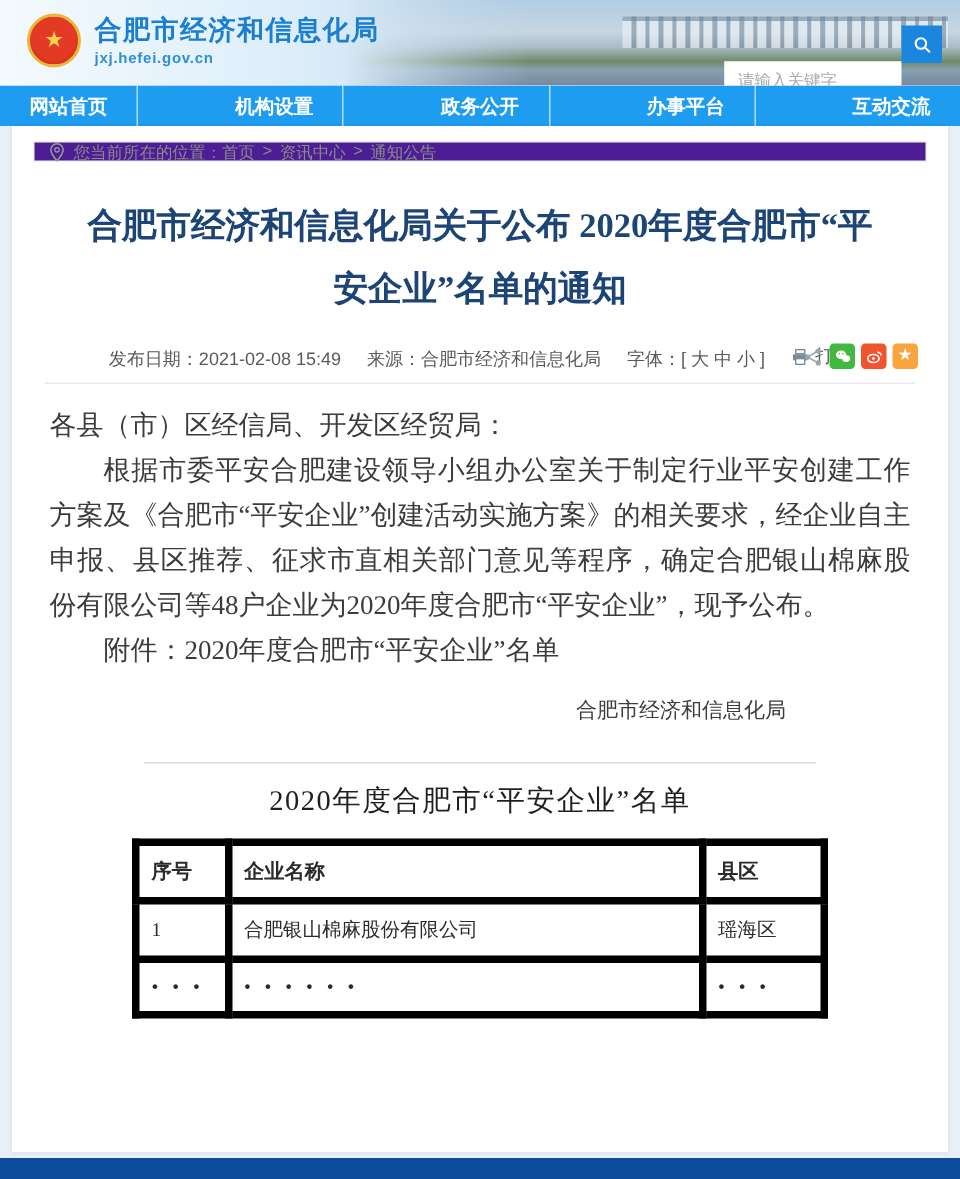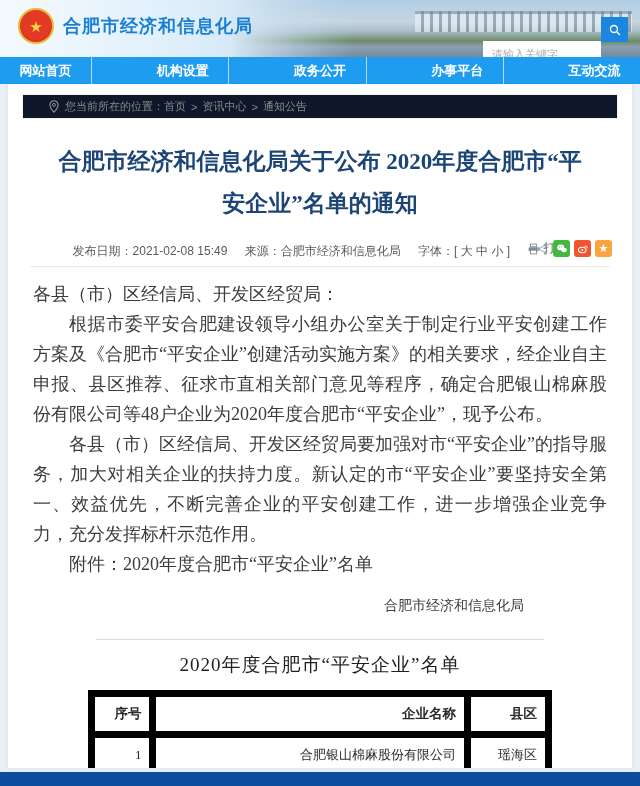--- a/index.html
+++ b/index.html
@@ -51,22 +51,22 @@
   .nav-item {
     flex:1; text-align:center; line-height:27px; color:#fff; font-size:13px; font-weight:bold;
     border-right:1px solid rgba(255,255,255,.65); cursor:pointer;
   }
   .nav-item:last-child { border-right:none; }
 
   
   .card { flex:1 1 auto; margin:0 8px 4px; background:#fff; box-shadow:0 0 4px rgba(0,0,0,.08); overflow:hidden; }
 
   .breadcrumb {
-    margin:10px 14px 0; height:25px; background:#0f172a; border:1px solid #f1f1f1;
-    display:flex; align-items:center; padding:0 26px; font-size:11px; color:#8a8a8a;
+    margin:10px 14px 0; height:14px; background:#4c1d95; border:1px solid #f1f1f1;
+    display:flex; align-items:center; padding:0 10px; font-size:11px; color:#8a8a8a;
   }
   .breadcrumb .pin { margin-right:6px; display:flex; }
   .breadcrumb a { color:#8a8a8a; text-decoration:none; cursor:pointer; }
   .breadcrumb .sep { margin:0 5px; }
 
   .article-title {
     margin:22px 42px 0; text-align:center; font-size:23px; line-height:42px; font-weight:700;
     color:#1c4576; font-family:"Liberation Serif","DejaVu Serif",serif;
   }
 
@@ -98,21 +98,21 @@
   .divider2 { margin:18px 88px 0; border-bottom:1px solid #dcdcdc; }
 
   .table-title {
     margin-top:12px; text-align:center; font-size:19px; color:#1f1f1f; letter-spacing:1px;
     font-family:Liberation Serif, serif;
   }
   table.roster {
     width:464px; margin:12px auto 0; border-collapse:collapse;
     font-family:"Liberation Serif","DejaVu Serif",serif; font-size:13px; color:#2b2b2b;
   }
-  table.roster th, table.roster td { border:7px solid #000000; text-align:right; padding:8px 8px; }
+  table.roster th, table.roster td { border:5px solid #000000; text-align:left; padding:8px 8px; }
   table.roster th { font-size:13.5px; font-weight:bold; }
   col.c-no { width:62px; } col.c-name { width:320px; } col.c-dist { width:82px; }
   td.dots, th.dots { letter-spacing:3px; }
 
   .site-footer { flex:0 0 auto; height:14px; background:#0d4c9c; }
 </style>
 </head>
 <body>
 
 <div class="page">
@@ -120,20 +120,21 @@
   <div class="site-header">
     <div class="header-photo">
       <div class="building"></div>
     </div>
     <div class="brand">
       <div class="emblem">
         <span>★</span>
       </div>
       <div class="brand-text">
         <div class="site-name">合肥市经济和信息化局</div>
+        <div class="site-url">jxj.hefei.gov.cn</div>
       </div>
     </div>
     <div class="search-box">
       <input class="search-input" type="text" placeholder="请输入关键字" style="">
       <button class="search-btn">
         <span style="display:flex;">
           <svg width="14" height="14" viewBox="0 0 20 20">
               <circle cx="8.5" cy="8.5" r="5" fill="none" stroke="#fff" stroke-width="2"></circle>
               <line x1="12.5" y1="12.5" x2="17" y2="17" stroke="#fff" stroke-width="2"></line>
             </svg>
@@ -216,21 +217,20 @@
         </span>
         <span class="sbox qzone">★</span>
       </div>
     </div>
 
     <div class="divider"></div>
 
     <div class="article-body">
       <p>各县（市）区经信局、开发区经贸局：</p>
       <p class="indent">根据市委平安合肥建设领导小组办公室关于制定行业平安创建工作方案及《合肥市“平安企业”创建活动实施方案》的相关要求，经企业自主申报、县区推荐、征求市直相关部门意见等程序，确定合肥银山棉麻股份有限公司等48户企业为2020年度合肥市“平安企业”，现予公布。</p>
-      <p class="indent">各县（市）区经信局、开发区经贸局要加强对市“平安企业”的指导服务，加大对相关企业的扶持力度。新认定的市“平安企业”要坚持安全第一、效益优先，不断完善企业的平安创建工作，进一步增强企业竞争力，充分发挥标杆示范作用。</p>
       <p class="indent">附件：2020年度合肥市“平安企业”名单</p>
     </div>
 
     <div class="signature">
       <div>合肥市经济和信息化局</div>
     </div>
 
     <div class="divider2"></div>
 
     <div class="table-title">2020年度合肥市“平安企业”名单</div>

